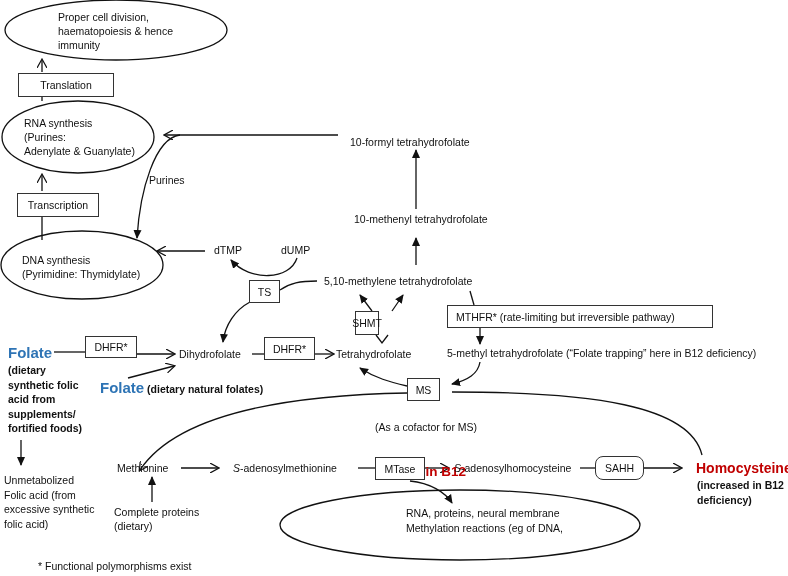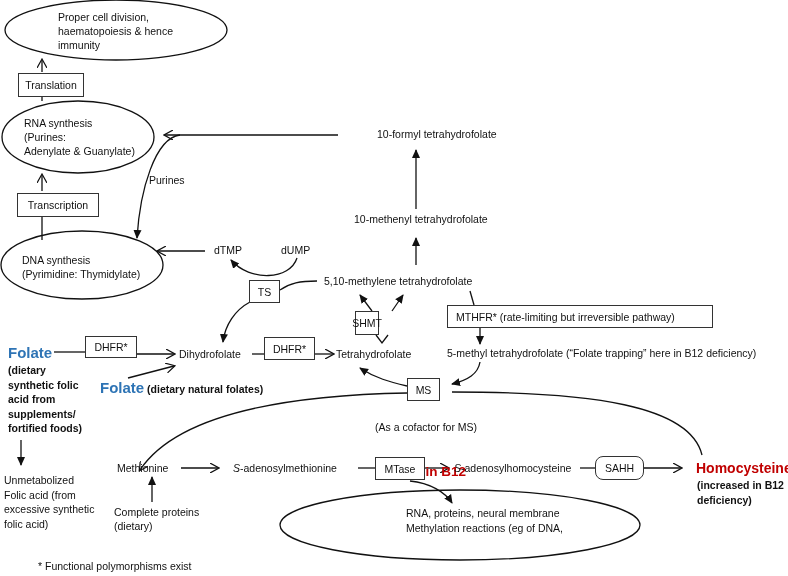--- a/index.html
+++ b/index.html
@@ -95,21 +95,21 @@
     <line x1="644" y1="468" x2="681" y2="468" marker-end="url(#ao)"></line>
   </g>
 </svg>
 
 <div class="ell-text" style="left:58px;top:10px;">
   <div>Proper cell division,</div>
   <div>haematopoiesis &amp; hence</div>
   <div>immunity</div>
 </div>
 
-<div class="box" style="left:18px;top:73px;width:66px;height:24px;">
+<div class="box" style="left:18px;top:73px;width:96px;height:24px;">
   <span>Translation</span>
 </div>
 
 <div class="ell-text" style="left:24px;top:116px;">
   <div>RNA synthesis</div>
   <div>(Purines:</div>
   <div>Adenylate &amp; Guanylate)</div>
 </div>
 
 <div class="t" style="left:149px;top:174px;">Purines</div>
@@ -123,21 +123,21 @@
   <div>(Pyrimidine: Thymidylate)</div>
 </div>
 
 <div class="t" style="left:214px;top:244px;">dTMP</div>
 <div class="t" style="left:281px;top:244px;">dUMP</div>
 
 <div class="box" style="left:249px;top:280px;width:31px;height:23px;">
   <span>TS</span>
 </div>
 
-<div class="t" style="left:350px;top:128px;margin-left:27px;">10-formyl tetrahydrofolate</div>
+<div class="t" style="left:350px;top:136px;">10-formyl tetrahydrofolate</div>
 <div class="t" style="left:354px;top:213px;">10-methenyl tetrahydrofolate</div>
 <div class="t" style="left:324px;top:275px;">5,10-methylene tetrahydrofolate</div>
 
 <div class="box" style="left:355px;top:311px;width:24px;height:24px;">
   <span>SHMT</span>
 </div>
 
 <div class="box" style="left:447px;top:305px;width:266px;height:23px;justify-content:flex-start;padding-left:8px;">
   <span>MTHFR*  (rate-limiting but irreversible pathway)</span>
 </div>

